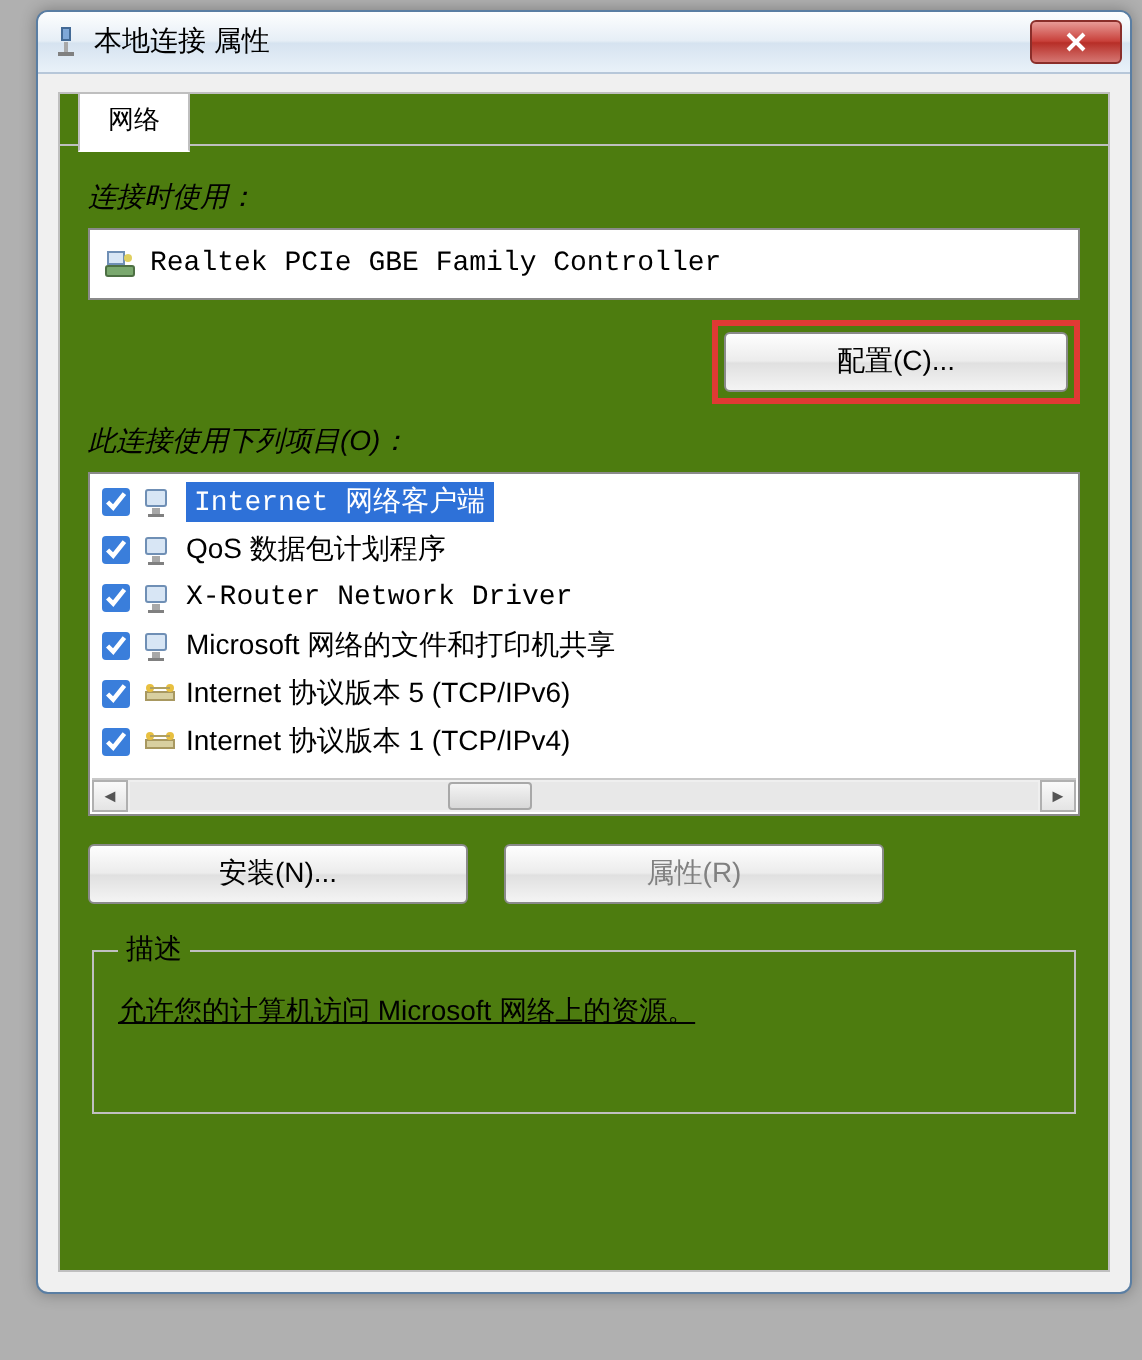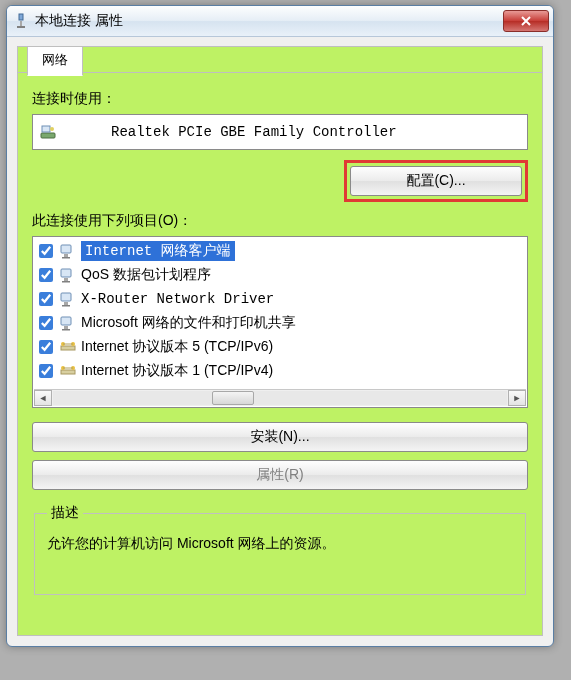--- a/index.html
+++ b/index.html
@@ -7,21 +7,21 @@
   padding: 0;
   font-family: "Microsoft YaHei", SimSun, Tahoma, sans-serif;
   font-size: 13px;
   background: #b0b0b0;
   width: 571px;
   height: 680px;
   overflow: hidden;
 }
 .dialog {
   position: absolute;
-  left: 6px;
+  left: 18px;
   top: 5px;
   width: 546px;
   height: 640px;
   background: #f0f0f0;
   border: 1px solid #5a7ea3;
   border-radius: 6px;
   box-shadow: 0 0 8px rgba(0,0,0,.3);
 }
 .titlebar {
   height: 30px;
@@ -42,49 +42,48 @@
   width: 44px; height: 20px;
   background: linear-gradient(#e89a96,#c8403a 48%,#b72e27 52%,#d57672);
   border: 1px solid #8a2e2a;
   border-radius: 3px;
   display: flex; align-items: center; justify-content: center;
   color: #fff; font-weight: bold; font-size: 12px;
 }
 .pagearea {
   position: absolute;
   left: 10px; top: 40px; right: 10px; bottom: 10px;
-  background: #bef264;
+  background: #4d7c0f;
   border: 1px solid #bfbfbf;
 }
 .tabstrip {
   position: absolute; left: -1px; top: -1px; right: -1px; height: 30px;
 }
 .tab {
   position: absolute; left: 10px; top: 0;
   padding: 4px 14px 6px;
   background: #fff;
   border: 1px solid #bfbfbf;
   border-bottom: 1px solid #fff;
   font-size: 13px;
   z-index: 2;
 }
 .tabline { position: absolute; left: 0; right: 0; top: 26px; height: 1px; background: #bfbfbf;}
 .tabbody {
   position: absolute; left: 0; right: 0; top: 27px; bottom: 0;
   padding: 12px 14px;
 }
-.label { margin: 4px 0 6px; font-size: 14px; }
+.label { margin: 4px 0 6px; font-size: 14px; font-style: italic; }
 .adapterbox {
   border: 1px solid #8a8a8a;
   height: 34px;
   display: flex; align-items: center;
   padding: 0 6px;
   background: #fff;
   margin-bottom: 10px;
-  gap: 48px;
 }
 .adapterbox .aicon { width: 18px; height: 18px; margin-right: 6px; }
 .adapterbox .atext { font-family: "Courier New", monospace; font-size: 14px; }
 .cfgrow { display: flex; justify-content: flex-end; margin-bottom: 10px; }
 .cfgwrap { border: 3px solid #e03a34; padding: 3px; }
 .btn {
   min-width: 130px; height: 28px;
   background: linear-gradient(#fefefe,#ececec 48%,#e0e0e0 52%,#f4f4f4);
   border: 1px solid #8a8a8a;
   border-radius: 3px;
@@ -118,29 +117,29 @@
   display: flex; align-items: center; justify-content: space-between;
 }
 .hscroll .arrow {
   width: 16px; height: 14px; border: 1px solid #b0b0b0;
   background: linear-gradient(#fafafa,#e4e4e4);
   display: flex; align-items: center; justify-content: center; font-size: 9px; color:#555;
 }
 .hscroll .track { flex: 1; margin: 0 1px; height: 14px; background: #e8e8e8; position: relative;}
 .hscroll .thumb { position: absolute; left: 35%; width: 40px; height: 12px; top: 0;
   background: linear-gradient(#f4f4f4,#d8d8d8); border:1px solid #a8a8a8; border-radius:2px;}
-.btnrow { display: flex; gap: 8px; margin-top: 14px; flex-direction: column; }
+.btnrow { display: flex; gap: 18px; margin-top: 14px; }
 .btnrow .btn { min-width: 148px; }
 fieldset.desc {
   margin-top: 14px;
   border: 1px solid #c0c0c0;
   padding: 10px 12px 40px;
 }
 fieldset.desc legend { font-size: 14px; padding: 0 4px; }
-fieldset.desc .dtext { font-size: 14px; line-height: 1.6; }
+fieldset.desc .dtext { font-size: 14px; line-height: 1.6; text-decoration: underline; }
 svg { display:block; }
 </style>
 </head>
 <body>
 
 <div class="dialog">
   <div class="titlebar">
     <span class="ticon">
       <svg width="16" height="16" viewBox="0 0 16 16">
           <rect x="6" y="1" width="4" height="6" fill="#7fa8d8" stroke="#436a96"></rect>

